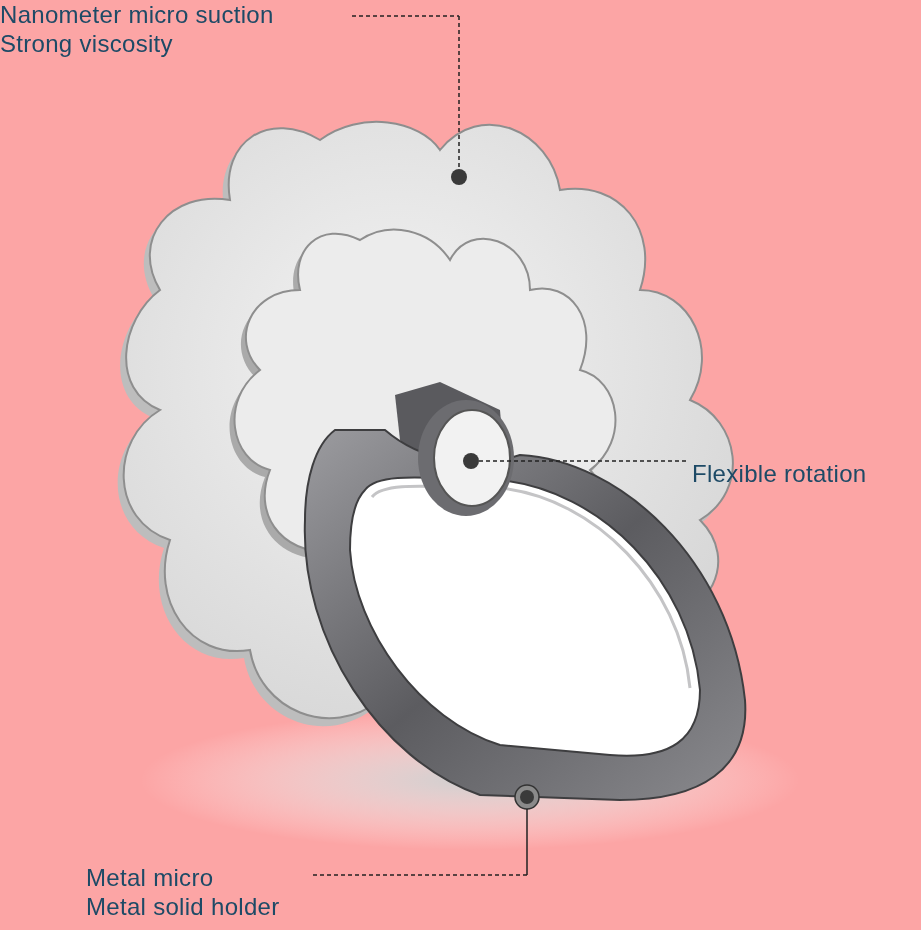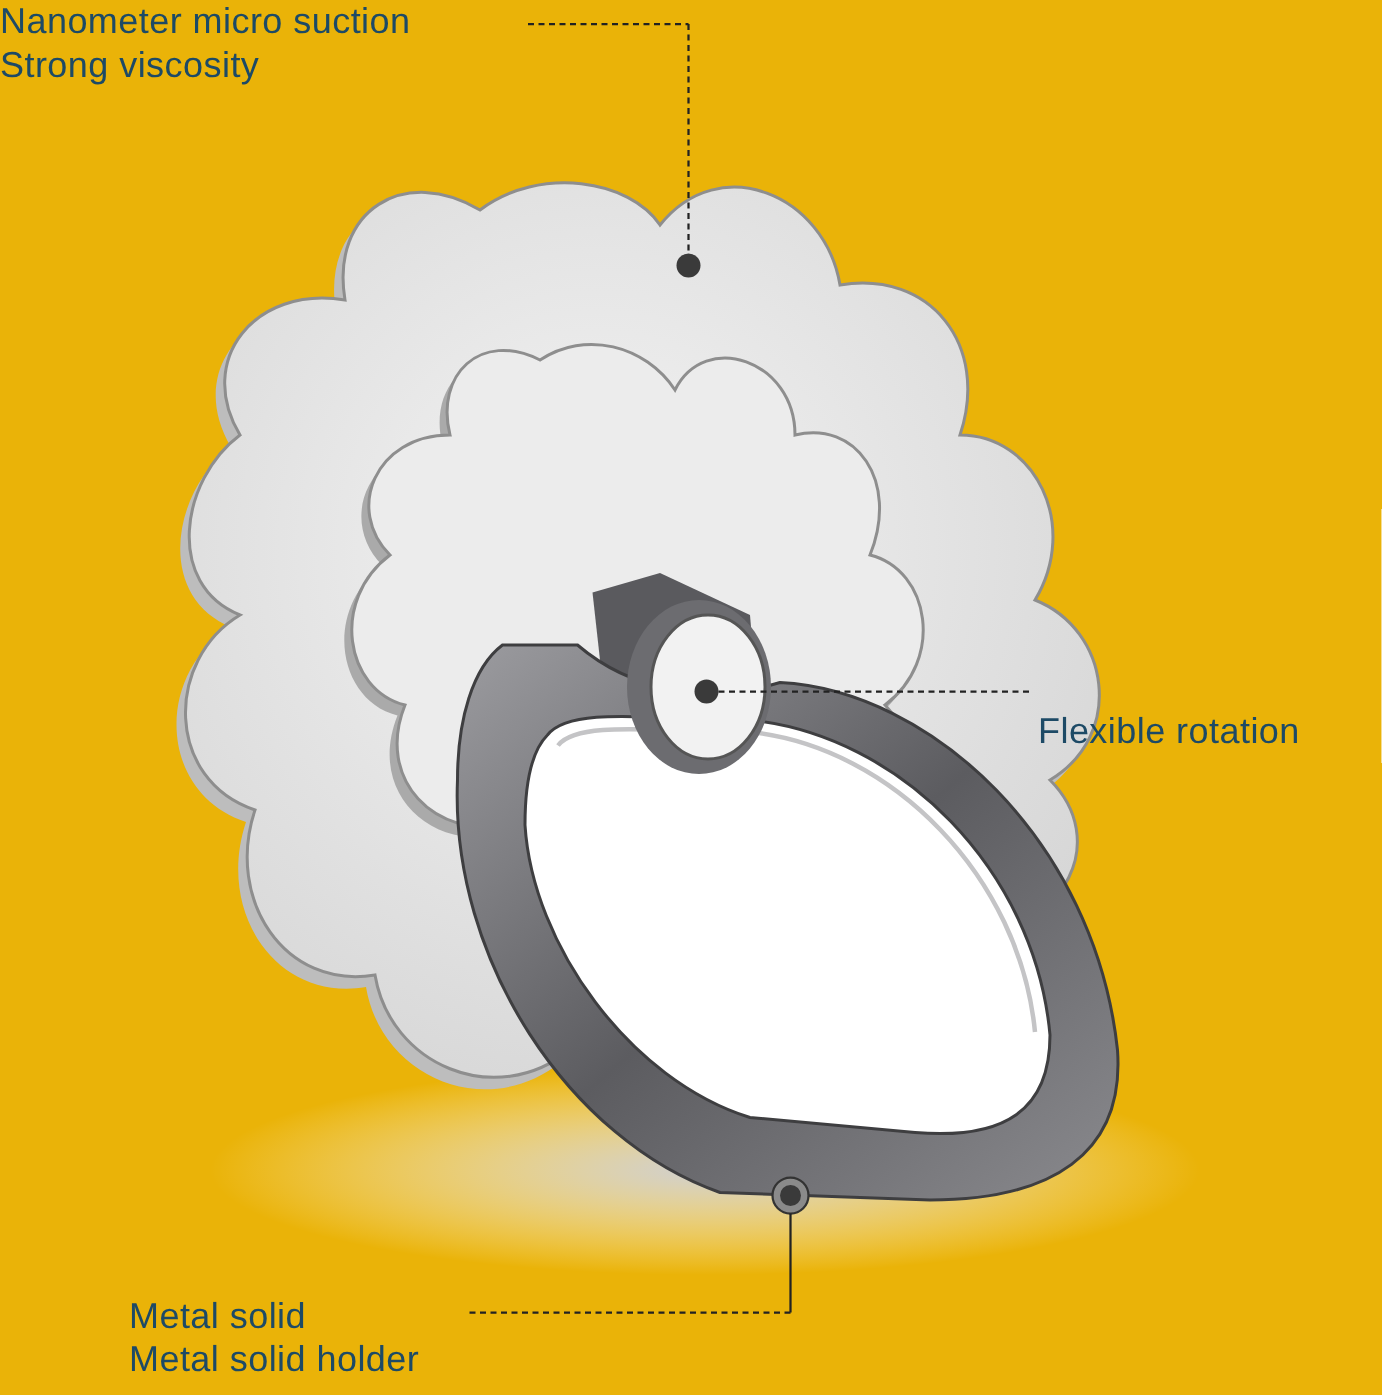--- a/index.html
+++ b/index.html
@@ -1,16 +1,16 @@
 <!DOCTYPE html>
 <html><head>
 <meta charset="utf-8">
 <style>
   html, body { margin:0; padding:0; background:#ffffff; }
-  #stage { position:relative; width:921px; height:930px; overflow:hidden; background:#eab308; font-family:"Liberation Sans", sans-serif; }
+  #stage { position:relative; width:921px; height:930px; overflow:hidden; background:#fca5a5; font-family:"Liberation Sans", sans-serif; }
   svg.art { position:absolute; left:0; top:0; }
   .label { position:absolute; color:#1d4a66; font-size:24px; line-height:29px; letter-spacing:0.3px; white-space:nowrap; }
 </style>
 </head>
 <body>
 
 <div id="stage">
 
   <svg class="art" width="921" height="930" viewBox="0 0 921 930">
     <defs>
@@ -71,22 +71,22 @@
       <line x1="527" y1="809" x2="527" y2="875" stroke="#222" stroke-width="1.5"></line>
       <line x1="527" y1="875" x2="312" y2="875" stroke="#222" stroke-width="1.5" stroke-dasharray="4,3"></line>
     </g>
   </svg>
 
   <div class="label" style="left:0;top:0;">
     <div>Nanometer micro suction</div>
     <div>Strong viscosity</div>
   </div>
 
-  <div class="label" style="left:692px;top:473px;">
+  <div class="label" style="left:692px;top:459px;">
     <div>Flexible rotation</div>
   </div>
 
   <div class="label" style="left:86px;top:863px;">
-    <div>Metal solid</div>
+    <div>Metal micro</div>
     <div>Metal solid holder</div>
   </div>
 
 </div>
 
 </body></html>

